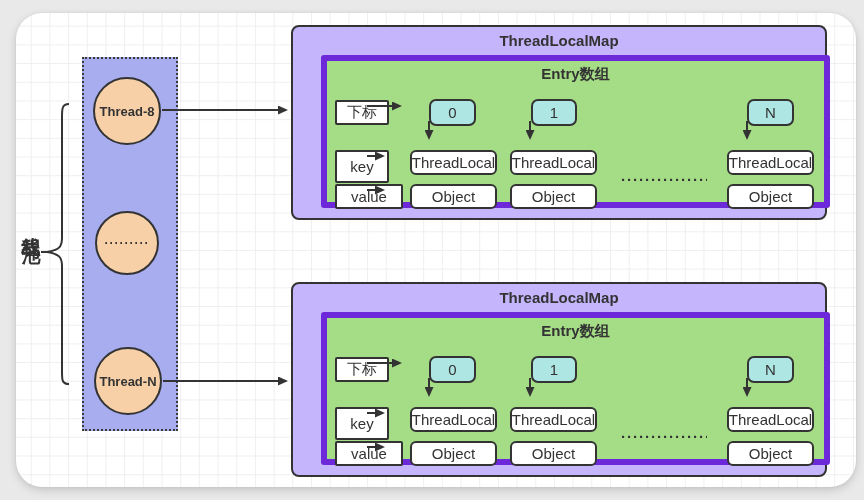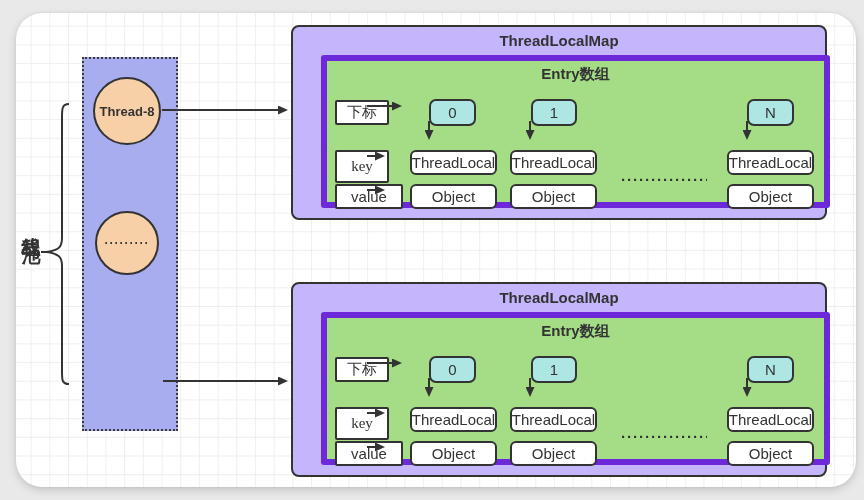--- a/index.html
+++ b/index.html
@@ -52,21 +52,21 @@
     font-size:15px;font-weight:bold;}
   .cell{
     position:absolute;border:2px solid #333;box-sizing:border-box;
     display:flex;align-items:center;justify-content:center;
     font-size:15px;background:#fff;
   }
   .rowlbl{border-radius:2px;}
   .idx{background:#aee6e4;border-radius:7px;}
   .node{border-radius:6px;text-align:right;}
   .lbl-index{left:8px;top:39px;width:54px;height:25px;}
-  .lbl-key{left:8px;top:89px;width:54px;height:33px;font-family:Liberation Serif, serif;}
+  .lbl-key{left:8px;top:89px;width:54px;height:33px;}
   .lbl-value{left:8px;top:123px;width:68px;height:25px;}
   .idx0{left:102px;top:38px;width:47px;height:27px;}
   .idx1{left:204px;top:38px;width:46px;height:27px;}
   .idxN{left:420px;top:38px;width:47px;height:27px;}
   .key0{left:83px;top:89px;width:87px;height:25px;}
   .key1{left:183px;top:89px;width:87px;height:25px;}
   .keyN{left:400px;top:89px;width:87px;height:25px;}
   .val0{left:83px;top:123px;width:87px;height:25px;}
   .val1{left:183px;top:123px;width:87px;height:25px;}
   .valN{left:400px;top:123px;width:87px;height:25px;}
@@ -82,20 +82,23 @@
 
 <div class="stage">
   <div class="card"></div>
 
   <div class="pool-rect"></div>
   <div class="thread-node t1">
     <span>Thread-8</span>
   </div>
   <div class="thread-node tm">
     <span>·········</span>
+  </div>
+  <div class="thread-node tn">
+    <span>Thread-N</span>
   </div>
   <div class="pool-label">线程池</div>
 
   <div class="map map0">
     <div class="map-title">ThreadLocalMap</div>
     <div class="entry">
       <div class="entry-title">Entry数组</div>
       <div class="cell rowlbl lbl-index">下标</div>
       <div class="cell rowlbl lbl-key">key</div>
       <div class="cell rowlbl lbl-value">value</div>

